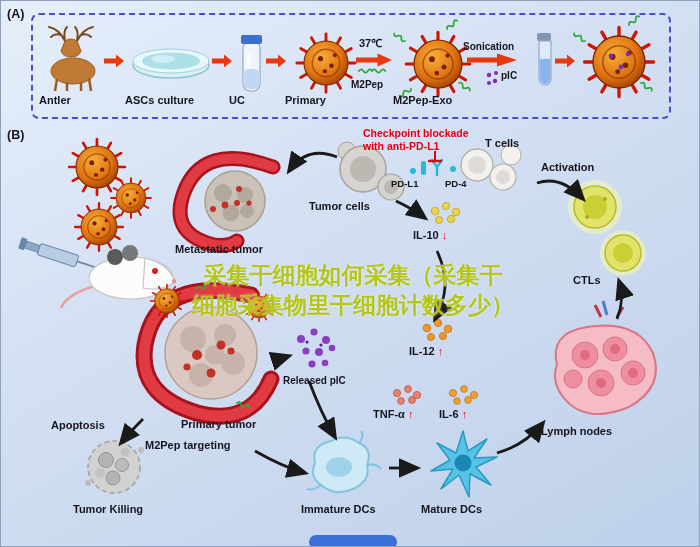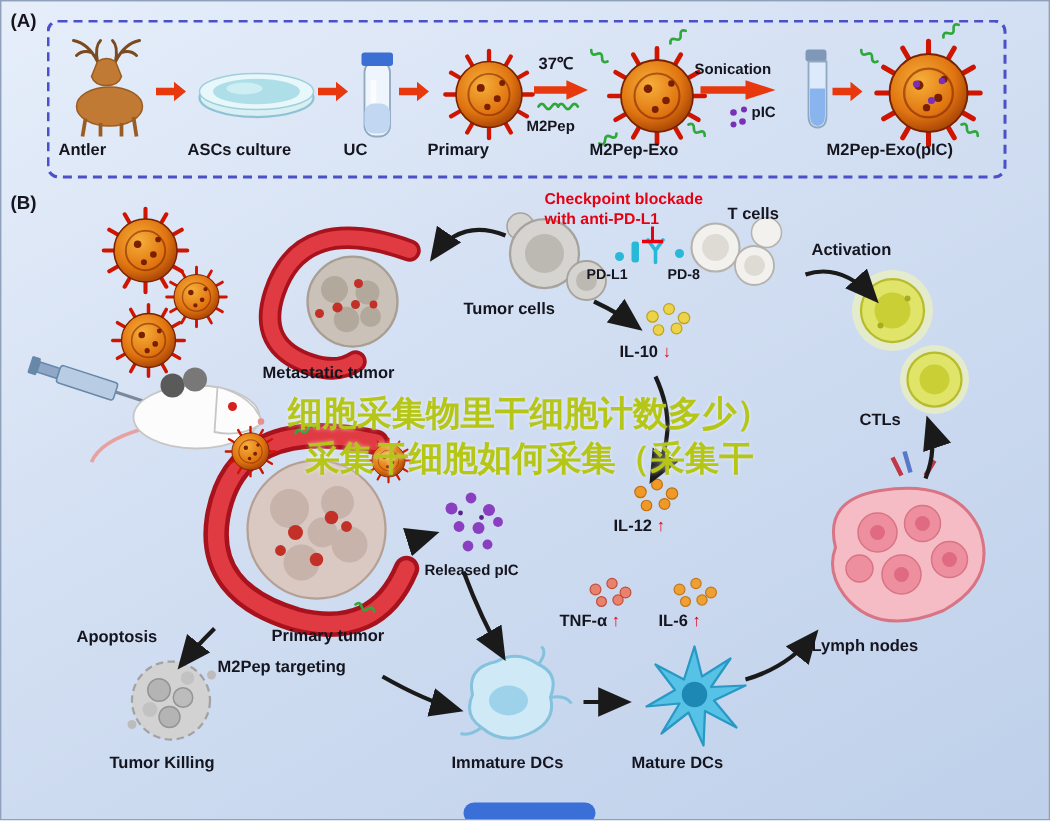--- a/index.html
+++ b/index.html
@@ -331,28 +331,27 @@
   <div class="lbl tag" style="left:6px;top:6px;width:30px">(A)</div>
   <div class="lbl" style="left:38px;top:93px;width:70px">Antler</div>
   <div class="lbl" style="left:124px;top:93px;width:92px">ASCs culture</div>
   <div class="lbl" style="left:228px;top:93px;width:44px">UC</div>
   <div class="lbl" style="left:284px;top:93px;width:80px">Primary</div>
   <div class="lbl" style="left:358px;top:36px;width:40px">37℃</div>
   <div class="lbl sm" style="left:350px;top:78px;width:52px">M2Pep</div>
   <div class="lbl" style="left:392px;top:93px;width:92px">M2Pep-Exo</div>
   <div class="lbl sm" style="left:462px;top:40px;width:70px">Sonication</div>
   <div class="lbl sm" style="left:500px;top:69px;width:32px">pIC</div>
-  <div class="lbl" style="left:550px;top:93px;width:126px">M2Pep-Exo(pIC)</div>
 
   <div class="lbl tag" style="left:6px;top:127px;width:30px">(B)</div>
   <div class="lbl red" style="left:362px;top:126px;width:130px">Checkpoint blockade</div>
   <div class="lbl red" style="left:362px;top:139px;width:130px">with anti-PD-L1</div>
   <div class="lbl" style="left:484px;top:136px;width:54px">T cells</div>
   <div class="lbl tiny" style="left:390px;top:178px;width:42px">PD-L1</div>
-  <div class="lbl tiny" style="left:444px;top:178px;width:38px">PD-8</div>
+  <div class="lbl tiny" style="left:444px;top:178px;width:38px">PD-4</div>
   <div class="lbl" style="left:540px;top:160px;width:74px">Activation</div>
   <div class="lbl" style="left:308px;top:199px;width:84px">Tumor cells</div>
   <div class="lbl" style="left:174px;top:242px;width:116px">Metastatic tumor</div>
 
   <div class="cyt" style="left:412px;top:228px;width:56px">
     <span>IL-10</span>
     <span class="arrow">↓</span>
   </div>
   <div class="lbl" style="left:572px;top:273px;width:48px">CTLs</div>
   <div class="cyt" style="left:408px;top:344px;width:56px">
@@ -370,18 +369,18 @@
   </div>
   <div class="lbl" style="left:540px;top:424px;width:100px">Lymph nodes</div>
   <div class="lbl" style="left:50px;top:418px;width:76px">Apoptosis</div>
   <div class="lbl" style="left:180px;top:417px;width:100px">Primary tumor</div>
   <div class="lbl" style="left:144px;top:438px;width:112px">M2Pep targeting</div>
   <div class="lbl" style="left:72px;top:502px;width:96px">Tumor Killing</div>
   <div class="lbl" style="left:300px;top:502px;width:96px">Immature DCs</div>
   <div class="lbl" style="left:420px;top:502px;width:88px">Mature DCs</div>
 
   <div class="watermark">
+    <div>采集干细胞如何采集（采集干</div>
     <div>细胞采集物里干细胞计数多少）</div>
-    <div>采集干细胞如何采集（采集干</div>
   </div>
 
   <div class="badge"></div>
 </div>
 
 </body></html>

